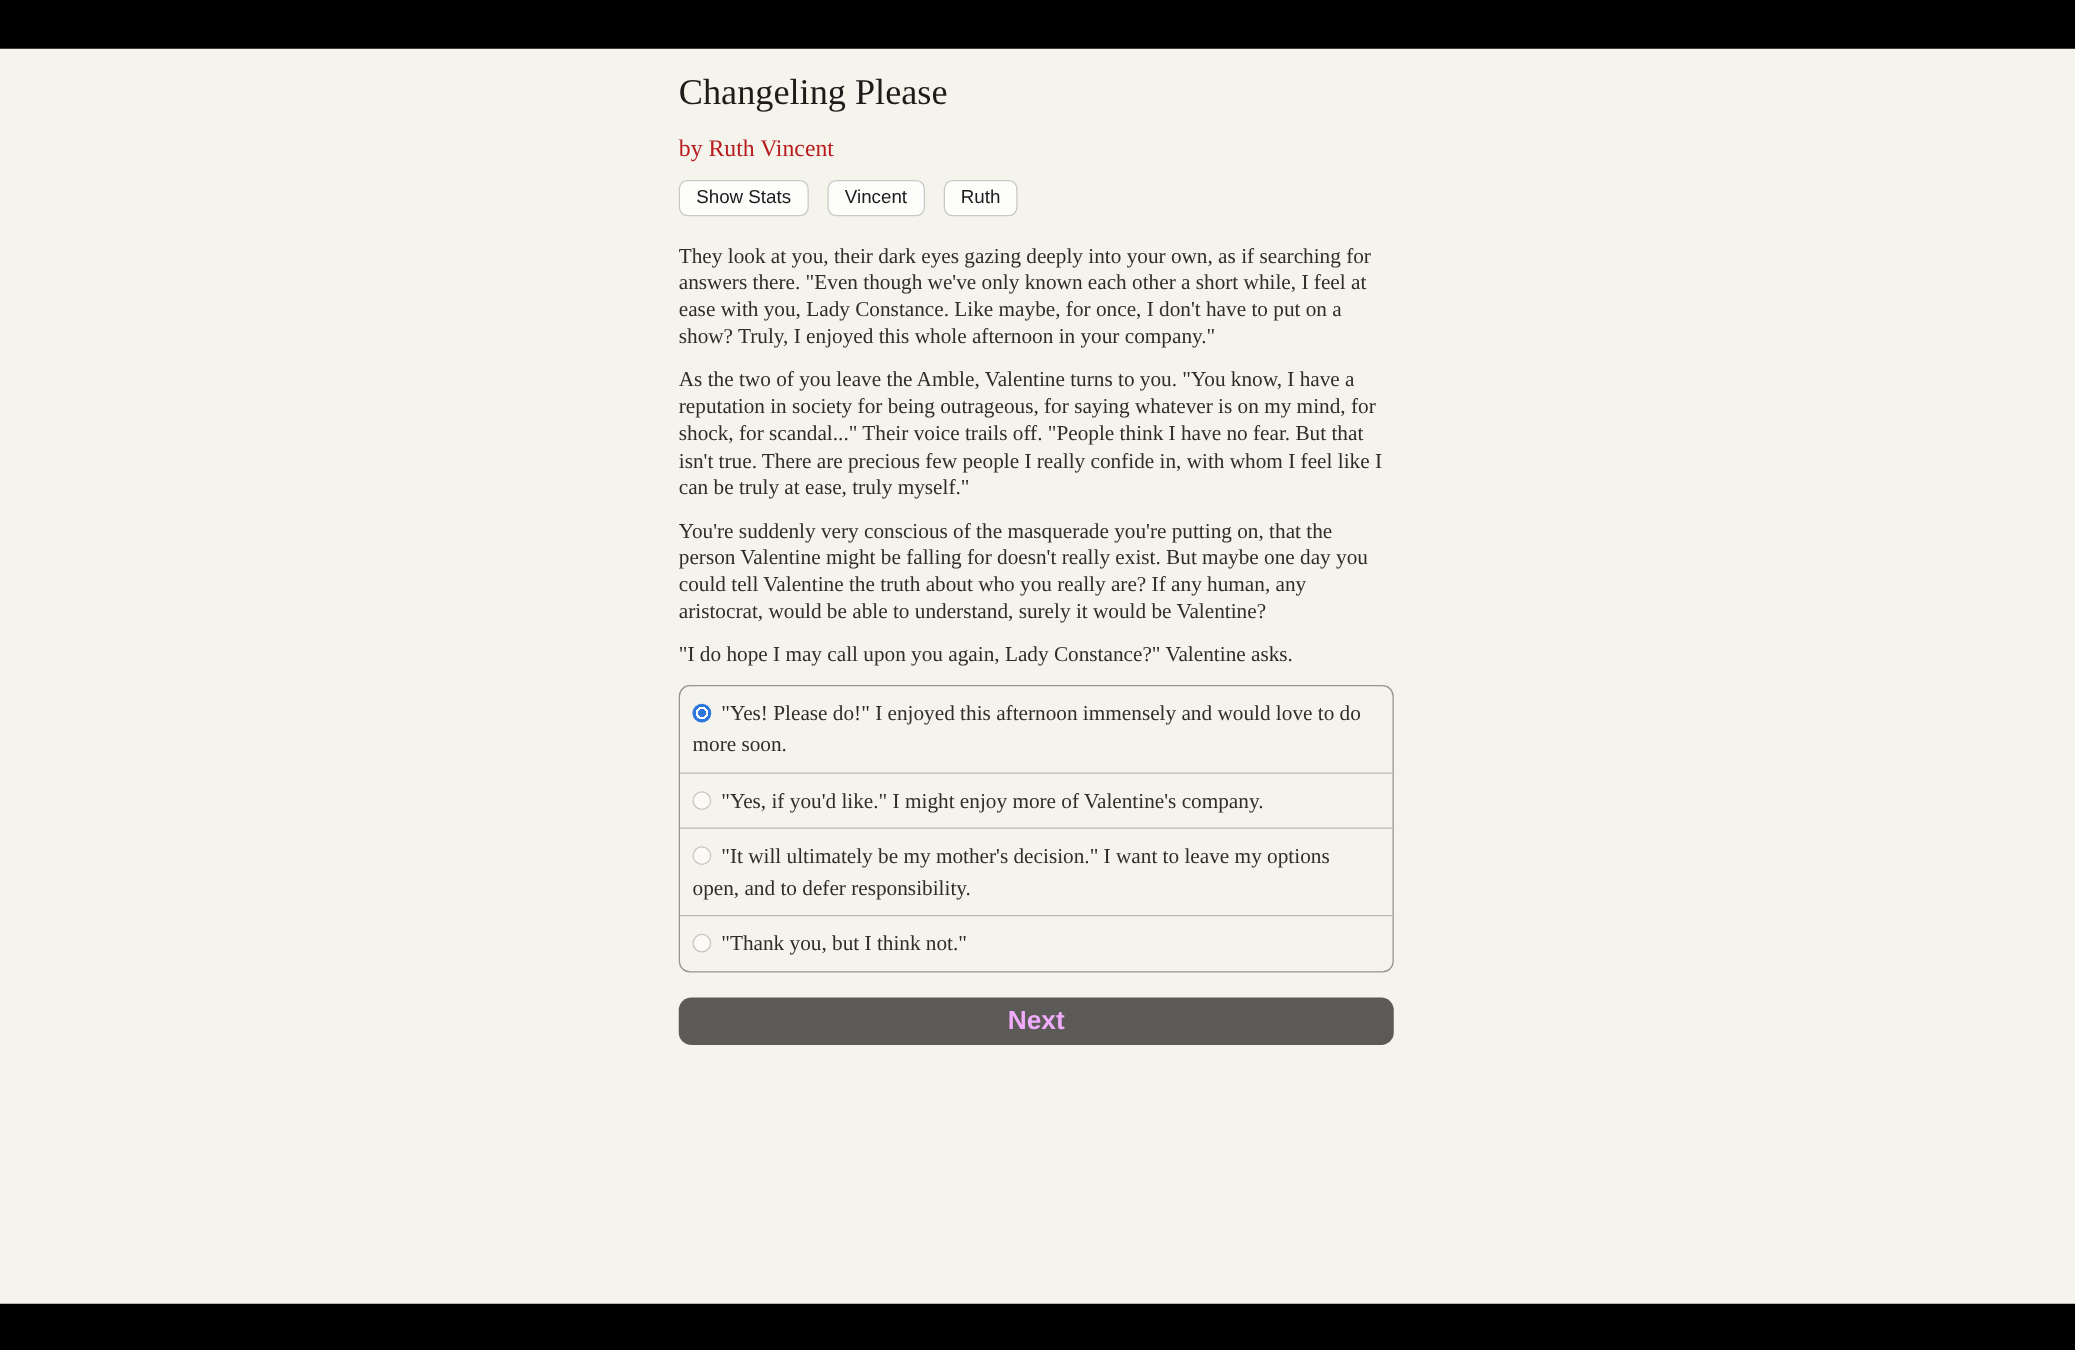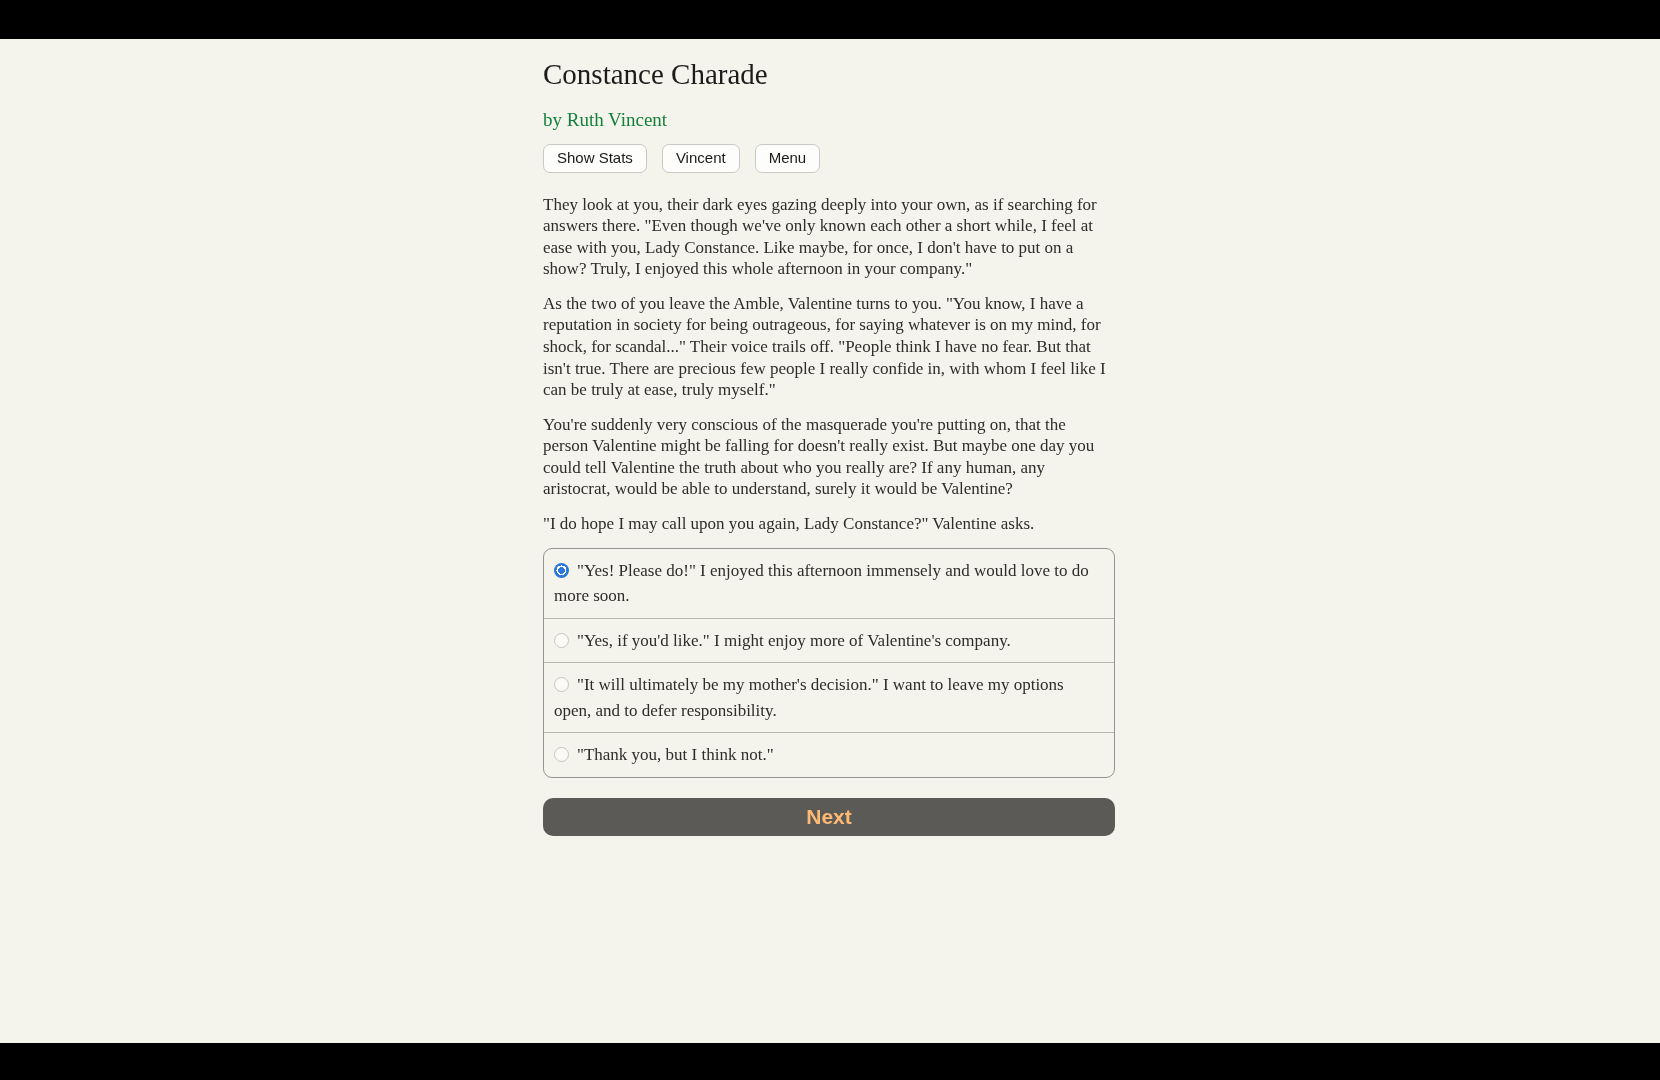--- a/index.html
+++ b/index.html
@@ -23,21 +23,21 @@
   h1.game-title {
     font-size: 29px;
     font-weight: 400;
     color: #1e1c1a;
     margin: 0 0 9px 0;
     line-height: 1.25;
   }
   .author {
     font-size: 19px;
     margin: 17px 0 13px 0;
-    color: #15803d;
+    color: #b91c1c;
   }
   .toolbar {
     display: flex;
     gap: 15px;
     margin-bottom: 21px;
   }
   .tb-btn {
     font-family: "Liberation Sans", "DejaVu Sans", sans-serif;
     font-size: 15px;
     color: #1b1b1b;
@@ -88,42 +88,42 @@
       #2b77dc 5px 7.5px);
   }
   .next-btn {
     display: block;
     width: 100%;
     margin-top: 20px;
     height: 38px;
     border: none;
     border-radius: 10px;
     background: #5c5a56;
-    color: #fdba74;
+    color: #f0abfc;
     font-family: "Liberation Sans", "DejaVu Sans", sans-serif;
     font-size: 21px;
     font-weight: 700;
     cursor: pointer;
   }
 </style>
 </head>
 <body>
 
 <div class="letterbox top"></div>
 
 <div class="content">
 
-  <h1 class="game-title">Constance Charade</h1>
+  <h1 class="game-title">Changeling Please</h1>
 
   <p class="author">by Ruth Vincent</p>
 
   <div class="toolbar">
     <button class="tb-btn">Show Stats</button>
     <button class="tb-btn">Vincent</button>
-    <button class="tb-btn">Menu</button>
+    <button class="tb-btn">Ruth</button>
   </div>
 
   <div class="story">
     <p>They look at you, their dark eyes gazing deeply into your own, as if searching for answers there. "Even though we've only known each other a short while, I feel at ease with you, Lady Constance. Like maybe, for once, I don't have to put on a show? Truly, I enjoyed this whole afternoon in your company."</p>
     <p>As the two of you leave the Amble, Valentine turns to you. "You know, I have a reputation in society for being outrageous, for saying whatever is on my mind, for shock, for scandal..." Their voice trails off. "People think I have no fear. But that isn't true. There are precious few people I really confide in, with whom I feel like I can be truly at ease, truly myself."</p>
     <p>You're suddenly very conscious of the masquerade you're putting on, that the person Valentine might be falling for doesn't really exist. But maybe one day you could tell Valentine the truth about who you really are? If any human, any aristocrat, would be able to understand, surely it would be Valentine?</p>
     <p>"I do hope I may call upon you again, Lady Constance?" Valentine asks.</p>
   </div>
 
   <div class="choice-box">

